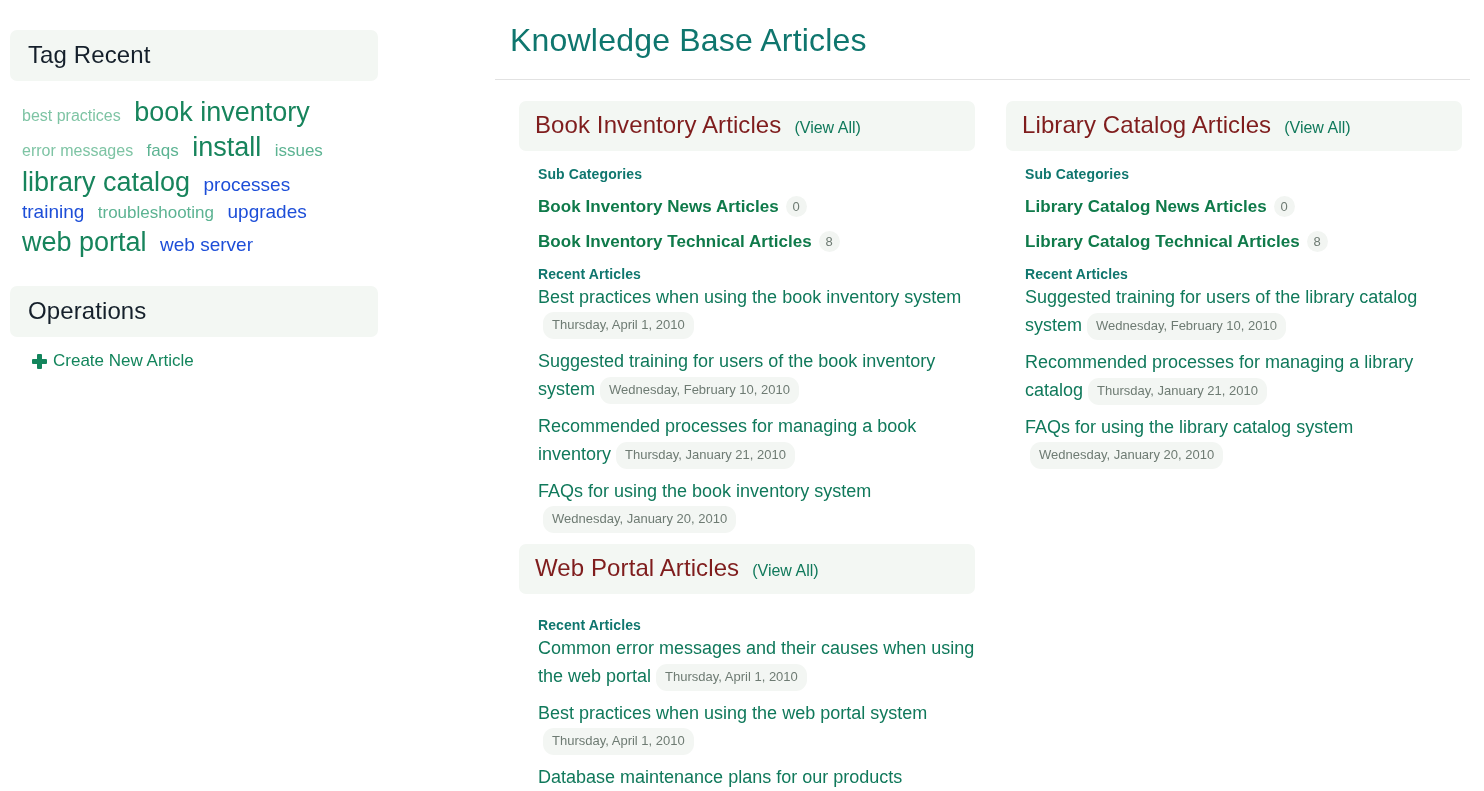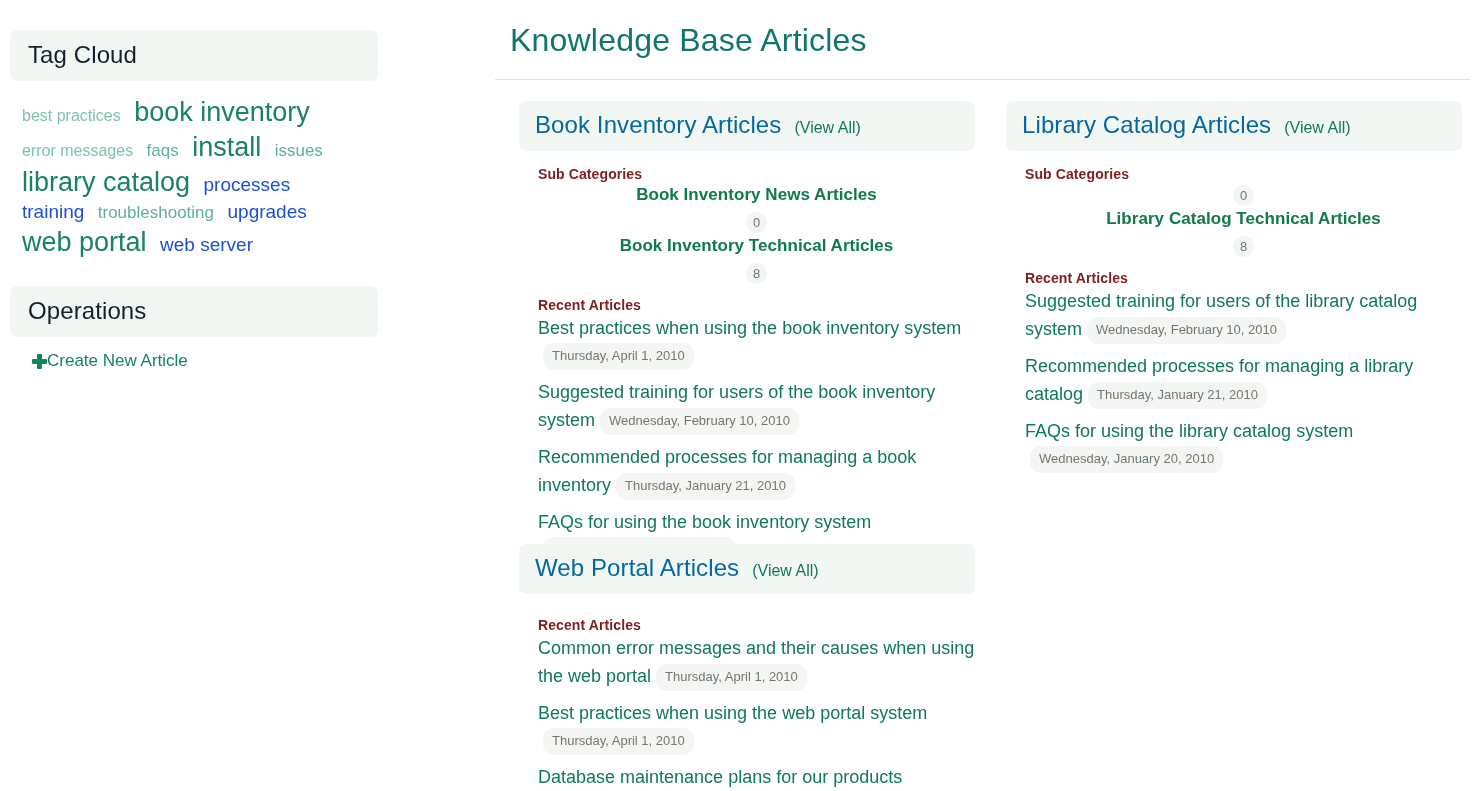--- a/index.html
+++ b/index.html
@@ -50,21 +50,21 @@
   .tag-s  { font-size: 16px; color: #7ec4a4; }
   .tag-m  { font-size: 17px; color: #5cb392; margin-top: 12px; }
   .tag-l  { font-size: 19px; color: #1d4ed8; }
   .tag-xxl{ font-size: 27px; color: #17845c; }
 
   .operations-panel { margin-top: 26px; }
   .operations-list { padding: 14px 0 0 22px; }
   .op-item {
     display: flex;
     align-items: center;
-    gap: 0;
+    gap: 6px;
     text-decoration: none;
   }
   .plus-icon {
     display: inline-block;
     width: 15px;
     height: 15px;
     position: relative;
     flex: 0 0 auto;
   }
   .plus-icon::before,
@@ -122,48 +122,47 @@
   .card-header {
     background: #f3f7f3;
     border-radius: 7px;
     padding: 10px 16px 12px 16px;
     display: flex;
     align-items: baseline;
     gap: 13px;
   }
   .card-title {
     font-size: 24px;
-    color: #0369a1;
+    color: #7f1d1d;
     font-weight: 400;
     letter-spacing: 0.1px;
   }
   .view-all {
     font-size: 16px;
     color: #10795b;
     text-decoration: none;
     white-space: nowrap;
   }
 
   .card-body { padding: 10px 0 0 19px; }
 
   .section-label {
     font-size: 14px;
     font-weight: bold;
-    color: #7f1d1d;
+    color: #0f766e;
     margin: 5px 0 2px 0;
     letter-spacing: 0.1px;
   }
   .section-label.recent { margin-top: 13px; }
 
   .subcat-row {
     display: flex;
-    align-items: center;
+    align-items: flex-end;
     gap: 7px;
-    margin: 3px 0;
-    flex-direction: column;
+    margin: 14px 0;
   }
   .subcat-link {
     font-size: 17px;
     font-weight: bold;
     color: #0f7a4a;
     text-decoration: none;
     letter-spacing: 0.05px;
   }
   .count-badge {
     display: inline-flex;
@@ -200,21 +199,21 @@
     vertical-align: 1px;
   }
 </style>
 </head>
 <body>
 
 <div class="page">
 
   <div class="sidebar">
 
-    <div class="panel-header">Tag Cloud</div>
+    <div class="panel-header">Tag Recent</div>
 
     <div class="tagcloud"><a href="#" class="tag-s">best practices</a> <a href="#" class="tag-xxl">book inventory</a> <a href="#" class="tag-s">error messages</a> <a href="#" class="tag-m">faqs</a> <a href="#" class="tag-xxl">install</a> <a href="#" class="tag-m">issues</a> <a href="#" class="tag-xxl">library catalog</a> <a href="#" class="tag-l">processes</a> <a href="#" class="tag-l">training</a> <a href="#" class="tag-m">troubleshooting</a> <a href="#" class="tag-l">upgrades</a> <a href="#" class="tag-xxl">web portal</a> <a href="#" class="tag-l">web server</a> </div>
 
     <div class="operations-panel">
       <div class="panel-header">Operations</div>
       <div class="operations-list">
         <a href="#" class="op-item">
           <span class="plus-icon"></span>
           <span class="op-label">Create New Article</span>
         </a>
@@ -250,20 +249,21 @@
           </div>
         </div>
         <div class="card col-right row-1">
           <div class="card-header">
             <span class="card-title">Library Catalog Articles</span>
             <a href="#" class="view-all">(View All)</a>
           </div>
           <div class="card-body">
             <div class="section-label">Sub Categories</div>
             <div class="subcat-row">
+              <a href="#" class="subcat-link">Library Catalog News Articles</a>
               <span class="count-badge">0</span>
             </div>
             <div class="subcat-row">
               <a href="#" class="subcat-link">Library Catalog Technical Articles</a>
               <span class="count-badge">8</span>
             </div>
             <div class="section-label recent">Recent Articles</div>
             <div class="article-item"><a href="#" class="article-link">Suggested training for users of the library catalog system</a><span class="article-date">Wednesday, February 10, 2010</span></div>
             <div class="article-item"><a href="#" class="article-link">Recommended processes for managing a library catalog</a><span class="article-date">Thursday, January 21, 2010</span></div>
             <div class="article-item"><a href="#" class="article-link">FAQs for using the library catalog system</a><span class="article-date">Wednesday, January 20, 2010</span></div>

